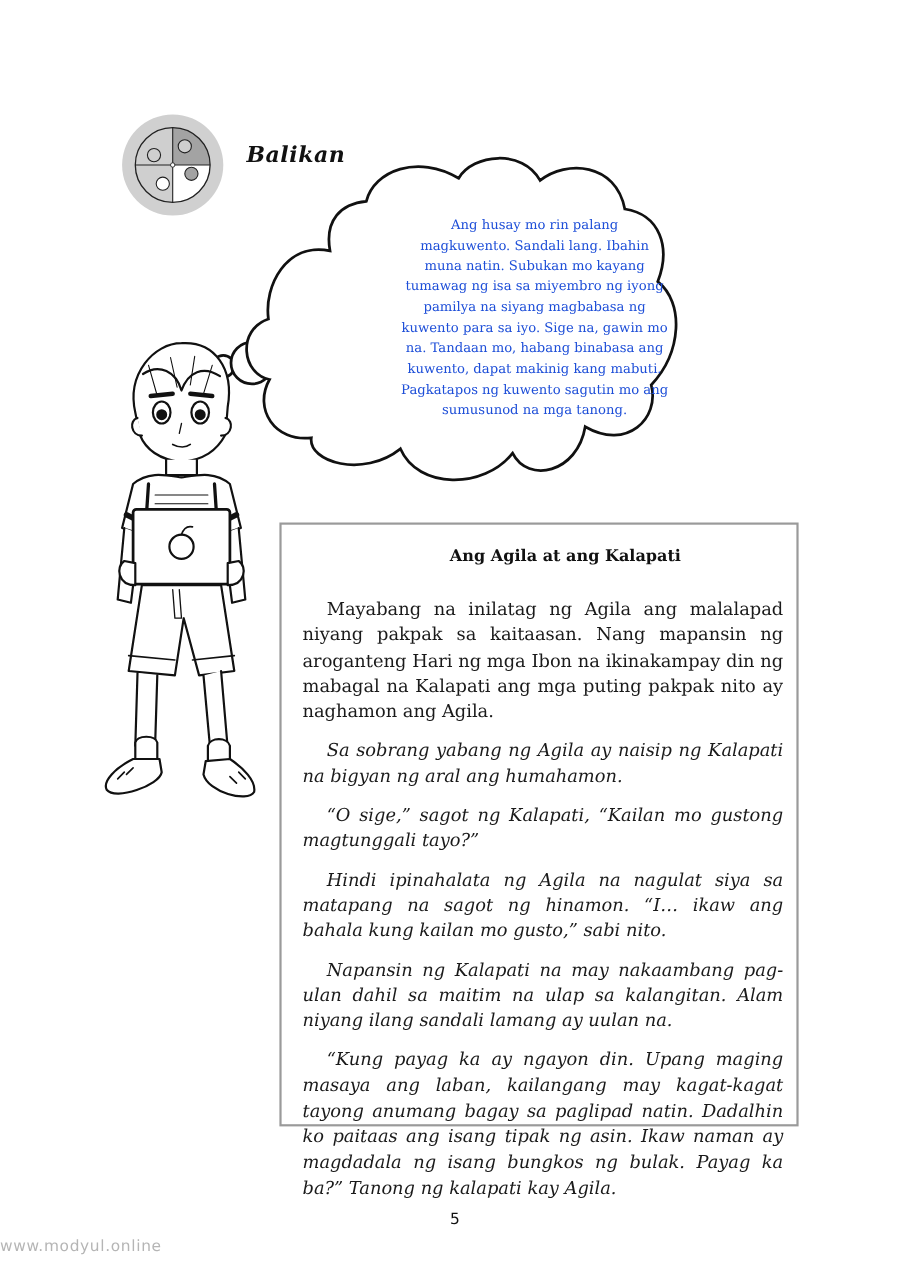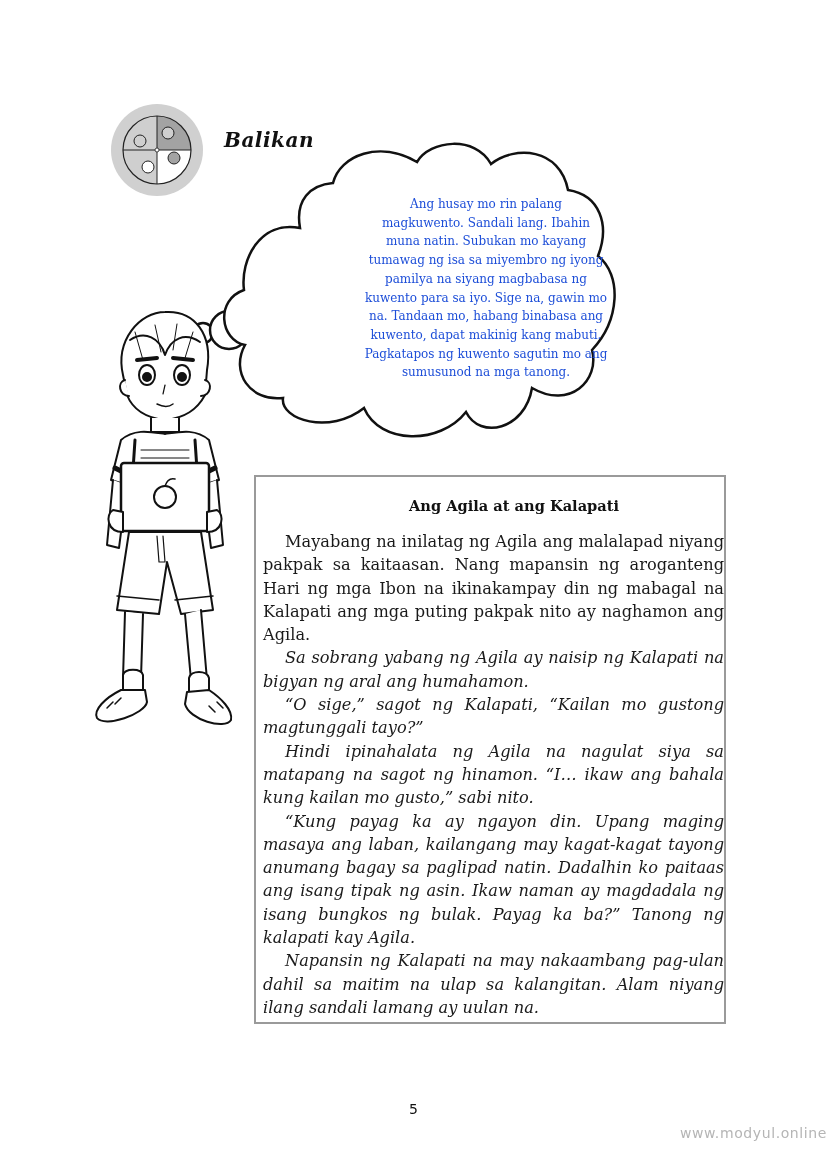--- a/index.html
+++ b/index.html
@@ -68,38 +68,38 @@
     }
     #story-body {
       left: 263px; top: 530px; width: 461px;
       font-family: "DejaVu Serif", serif;
       font-size: 16.2px;
       line-height: 23.3px;
       color: #1a1a1a;
       text-align: justify;
     }
     #story-body p {
-      margin: 0;
+      margin: 12px;
       text-indent: 22px;
       text-align: justify;
     }
     #story-body p.q { text-indent: 18px; }
     #story-body p.sp { text-indent: 22px; font-style: italic; }
 
     
     #page-number {
       left: 0; top: 1101px; width: 827px;
       text-align: center;
       font-family: "DejaVu Sans", sans-serif;
       font-size: 14px;
       color: #111;
     }
     #watermark {
       left: 0; top: 1125px; width: 827px;
-      text-align: right;
+      text-align: left;
       font-family: "DejaVu Sans", sans-serif;
       font-size: 14px;
       color: #b5b5b5;
       letter-spacing: 0.6px;
     }
   </style>
 </head>
 <body>
 
 <div id="section-icon" class="abs">
@@ -222,18 +222,18 @@
   </svg>
 </div>
 
 <div id="story-box" class="abs"></div>
 <div id="story-title" class="abs">Ang Agila at ang Kalapati</div>
 <div id="story-body" class="abs">
   <p>Mayabang na inilatag ng Agila ang malalapad niyang pakpak sa kaitaasan. Nang mapansin ng aroganteng Hari ng mga Ibon na ikinakampay din ng mabagal na Kalapati ang mga puting pakpak nito ay naghamon ang Agila.</p>
   <p class="sp">Sa sobrang yabang ng Agila ay naisip ng Kalapati na bigyan ng aral ang humahamon.</p>
   <p class="sp">“O sige,” sagot ng Kalapati, “Kailan mo gustong magtunggali tayo?”</p>
   <p class="sp">Hindi ipinahalata ng Agila na nagulat siya sa matapang na sagot ng hinamon. “I… ikaw ang bahala kung kailan mo gusto,” sabi nito.</p>
+  <p class="sp">Napansin ng Kalapati na may nakaambang pag-ulan dahil sa maitim na ulap sa kalangitan. Alam niyang ilang sandali lamang ay uulan na.</p>
   <p class="sp">“Kung payag ka ay ngayon din. Upang maging masaya ang laban, kailangang may kagat-kagat tayong anumang bagay sa paglipad natin. Dadalhin ko paitaas ang isang tipak ng asin. Ikaw naman ay magdadala ng isang bungkos ng bulak. Payag ka ba?” Tanong ng kalapati kay Agila.</p>
-  <p class="sp">Napansin ng Kalapati na may nakaambang pag-ulan dahil sa maitim na ulap sa kalangitan. Alam niyang ilang sandali lamang ay uulan na.</p>
 </div>
 
 <div id="page-number" class="abs">5</div>
 <div id="watermark" class="abs">www.modyul.online</div>
 
 </body></html>

